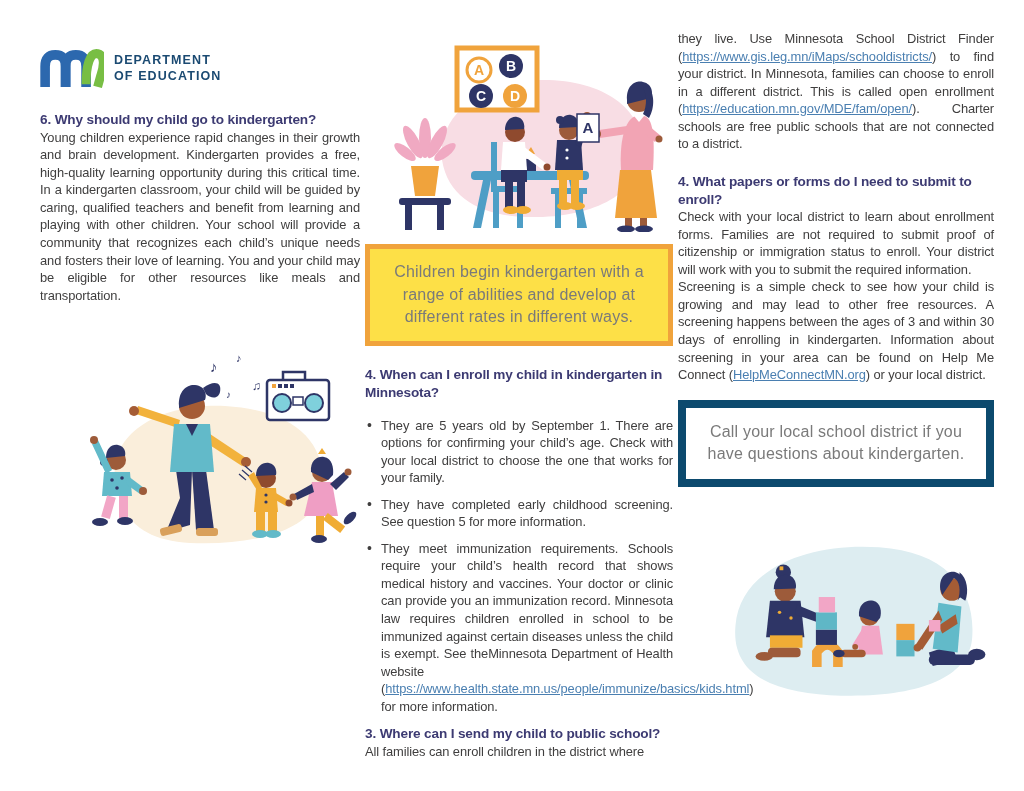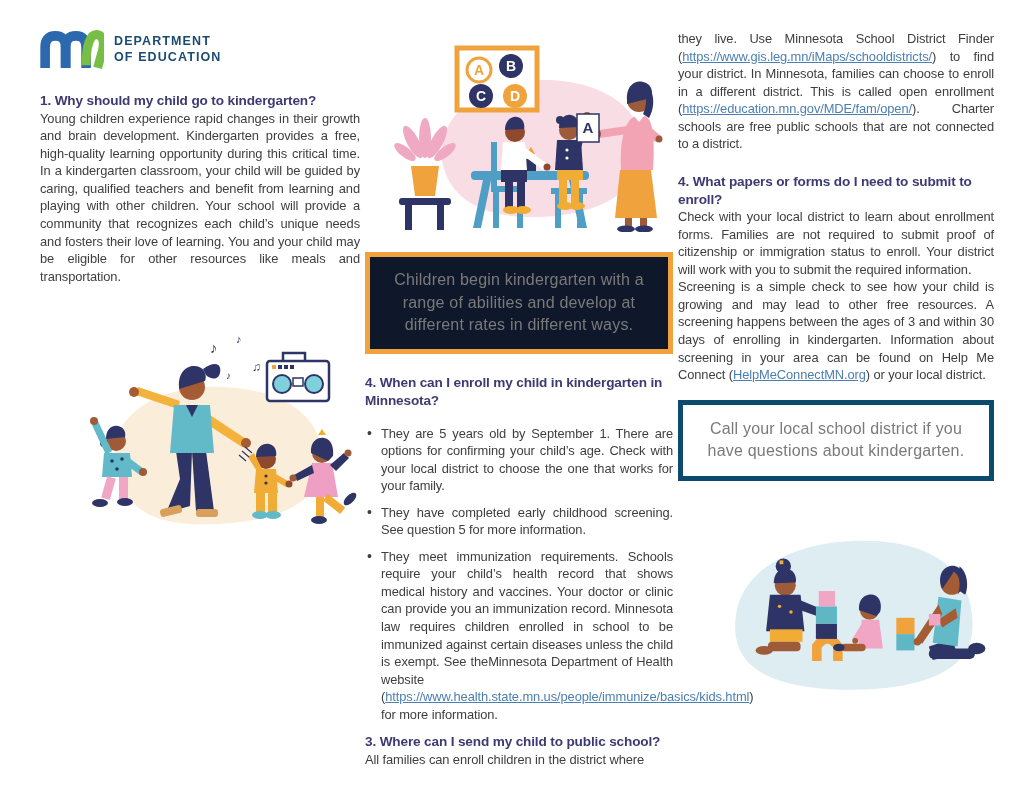--- a/index.html
+++ b/index.html
@@ -3,21 +3,21 @@
 <meta charset="utf-8">
 <style>
   * { margin: 0; padding: 0; box-sizing: border-box; }
   html, body { width: 1024px; height: 791px; background: #ffffff; overflow: hidden; }
   body { font-family: "Liberation Sans", sans-serif; color: #3f3e3e; }
 
   .page { width: 1024px; height: 791px; display: flex; justify-content: space-between;
           padding: 0 30px 0 40px; }
 
   .col { display: flex; flex-direction: column; }
-  .col-left  { width: 320px; padding-top: 16px; }
+  .col-left  { width: 320px; padding-top: 35px; }
   .col-mid   { width: 308px; padding-top: 0; }
   .col-right { width: 316px; padding-top: 30px; }
 
   
   .logo-row { display: flex; align-items: center; gap: 10px; margin-top: 12px; }
   .logo-text { font-size: 12.5px; font-weight: bold; letter-spacing: 1.1px;
                color: #1b4a72; line-height: 1.25; }
 
   
   .title-block { margin-top: 42px; color: #3e3e3e; }
@@ -33,22 +33,22 @@
 
   ul.q-bullets { list-style: none; margin-top: 6px; }
   ul.q-bullets li { position: relative; padding-left: 16px; margin-top: 9px;
                     font-size: 12.9px; line-height: 1.36; text-align: justify; letter-spacing: -0.1px; }
   ul.q-bullets li::before { content: "•"; position: absolute; left: 2px; top: -1px;
                     color: #3f3e3e; font-size: 14px; }
 
   
   .callout { font-weight: 300; color: #7a7a7a; text-align: center;
              font-size: 16px; line-height: 1.42; letter-spacing: 0.2px; }
-  .callout-orange { border: 5px solid #f0a33c; padding: 12px 14px; margin-top: 20px; background: #0f172a; }
-  .callout-teal   { border: 5px solid #0c4a6e; padding: 13px 12px; margin-top: 16px; background: #fff; }
+  .callout-orange { border: 5px solid #f0a33c; padding: 12px 14px; margin-top: 12px; background: #fde047; }
+  .callout-teal   { border: 8px solid #0c4a6e; padding: 13px 12px; margin-top: 16px; background: #fff; }
 
   .illo { display: block; }
   .illo-classroom { margin: 20px 0 0 22px; }
   .illo-dance     { margin-top: 16px; }
   .illo-blocks    { margin-top: 22px; }
 
   svg text { font-family: "Liberation Sans", sans-serif; }
 </style>
 </head>
 <body>
@@ -64,21 +64,21 @@
         <path d="M72,58 C72,28 78,8 90,10 C102,13 100,30 95,44 L90,62" fill="none" stroke="#78be44" stroke-width="14"></path>
       </svg>
       <div class="logo-text">
         <div>DEPARTMENT</div>
         <div>OF EDUCATION</div>
       </div>
     </div>
 
 
 
-    <h3 class="q-heading mt12">1. Why should my child go to kindergarten?</h3>
+    <h3 class="q-heading mt12">6. Why should my child go to kindergarten?</h3>
 
     <p class="body-text mt8">Young children experience rapid changes in their growth and brain development. Kindergarten provides a free, high-quality learning opportunity during this critical time. In a kindergarten classroom, your child will be guided by caring, qualified teachers and benefit from learning and playing with other children. Your school will provide a community that recognizes each child’s unique needs and fosters their love of learning. You and your child may be eligible for other resources  like meals and transportation.</p>
 
     <svg class="illo illo-dance" width="320" height="238" viewBox="0 0 320 238">
       <path d="M75,158 C70,113 120,83 185,86 C255,90 287,123 282,168 C277,208 220,226 150,223 C100,220 80,198 75,158 Z" fill="#faeedb"></path>
 
       <g>
         <rect x="243" y="52" width="22" height="10" fill="none" stroke="#2e3566" stroke-width="2.5"></rect>
         <rect x="227" y="60" width="62" height="40" rx="3" fill="#ffffff" stroke="#2e3566" stroke-width="2.5"></rect>
         <circle cx="242" cy="83" r="9" fill="#7fd0dc" stroke="#2e3566" stroke-width="2"></circle>

